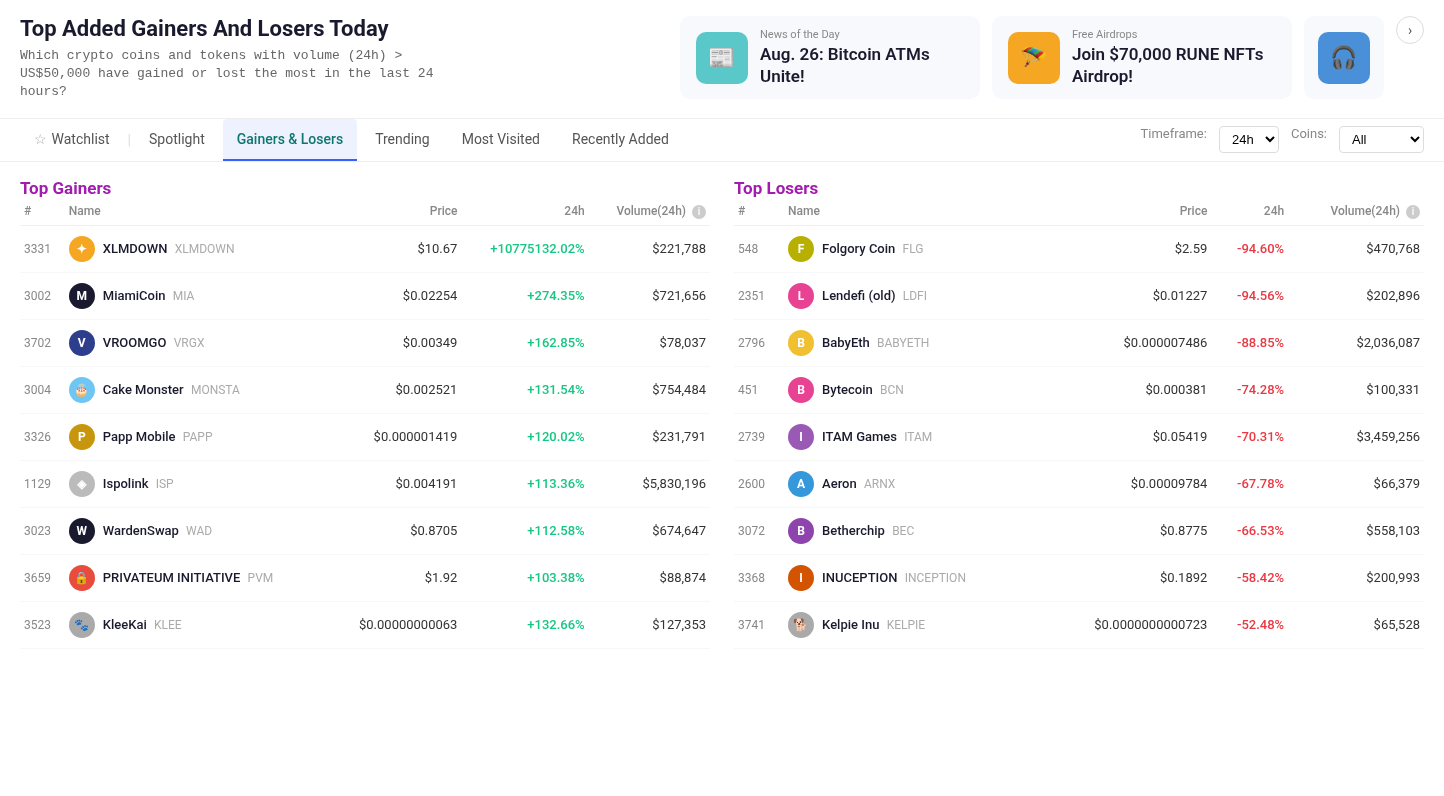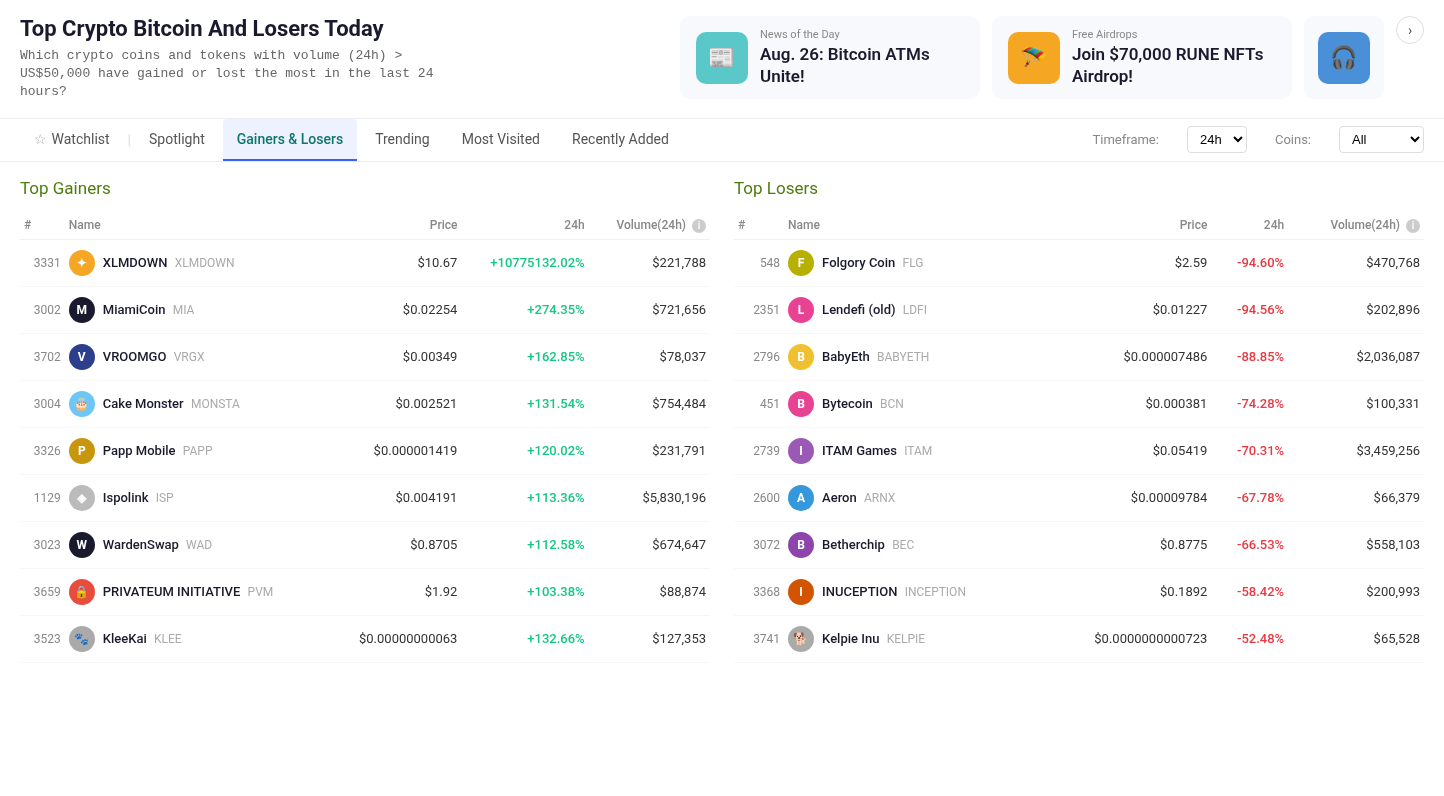--- a/index.html
+++ b/index.html
@@ -20,54 +20,54 @@
     .news-card-label { font-size: 11px; color: #888; margin-bottom: 2px; }
     .news-card-title { font-size: 17px; font-weight: 600; color: #1a1a2e; line-height: 1.3; }
 
     .nav-section { padding: 0 20px; border-bottom: 1px solid #eee; display: flex; align-items: center; justify-content: space-between; }
     .nav-tabs { display: flex; align-items: center; gap: 4px; }
     .nav-tab { padding: 12px 14px; font-size: 14px; cursor: pointer; border-bottom: 2px solid transparent; color: #555; white-space: nowrap; }
     .nav-tab.active { color: #0f766e; border-bottom: 2px solid #3861fb; font-weight: 500; background: #eef2ff; border-radius: 4px 4px 0 0; }
     .nav-tab.watchlist { display: flex; align-items: center; gap: 5px; color: #555; }
     .nav-tab.watchlist .star { color: #aaa; }
 
-    .nav-controls { display: flex; align-items: center; gap: 28px; }
+    .nav-controls { display: flex; gap: 12px; }
     .nav-control-label { color: #888; font-size: 13px; }
     .nav-select { border: 1px solid #ddd; border-radius: 4px; padding: 4px 8px; font-size: 13px; background: #fff; cursor: pointer; }
 
     .main-content { padding: 16px 20px; display: flex; gap: 24px; }
     .half-table { flex: 1; min-width: 0; }
-    .section-title { font-size: 17px; font-weight: 400; margin-bottom: 14px; color: #4d7c0f; }
+    .section-title { font-size: 17px; font-weight: 700; color: #a21caf; }
 
     table { width: 100%; border-collapse: collapse; }
     thead th { font-size: 12px; color: #888; font-weight: 500; padding: 6px 4px; text-align: right; border-bottom: 1px solid #f0f0f0; }
     thead th:first-child, thead th:nth-child(2) { text-align: left; }
     tbody tr { border-bottom: 1px solid #f7f7f7; }
     td { padding: 10px 4px; font-size: 13px; text-align: right; color: #333; vertical-align: middle; }
-    td:first-child { text-align: right; color: #888; font-size: 12px; min-width: 36px; }
+    td:first-child { text-align: left; color: #888; font-size: 12px; min-width: 36px; }
     td:nth-child(2) { text-align: left; }
 
     .coin-name-cell { display: flex; align-items: center; gap: 8px; }
     .coin-icon { width: 26px; height: 26px; border-radius: 50%; display: flex; align-items: center; justify-content: center; font-size: 12px; font-weight: 700; flex-shrink: 0; }
     .coin-full-name { font-weight: 500; color: #1a1a2e; font-size: 13px; }
     .coin-symbol { color: #aaa; font-size: 12px; margin-left: 4px; }
 
     .positive { color: #16c784; font-weight: 500; }
     .negative { color: #ea3943; font-weight: 500; }
 
     .info-icon { display: inline-block; width: 14px; height: 14px; background: #ccc; border-radius: 50%; text-align: center; line-height: 14px; font-size: 10px; color: #fff; cursor: pointer; margin-left: 3px; }
 
     .nav-arrow { background: #fff; border: 1px solid #ddd; border-radius: 50%; width: 28px; height: 28px; display: flex; align-items: center; justify-content: center; cursor: pointer; color: #555; font-size: 14px; }
   </style>
 </head>
 <body>
 
 <div class="top-section">
   <div class="page-header">
-    <h1 class="page-title">Top Crypto Bitcoin And Losers Today</h1>
+    <h1 class="page-title">Top Added Gainers And Losers Today</h1>
     <p class="page-subtitle">Which crypto coins and tokens with volume (24h) &gt; US$50,000 have gained or lost the most in the last 24 hours?</p>
   </div>
   <div class="news-cards">
     <div class="news-card">
       <div class="news-card-icon teal">📰</div>
       <div class="news-card-text">
         <div class="news-card-label">News of the Day</div>
         <div class="news-card-title">Aug. 26: Bitcoin ATMs Unite!</div>
       </div>
     </div>

